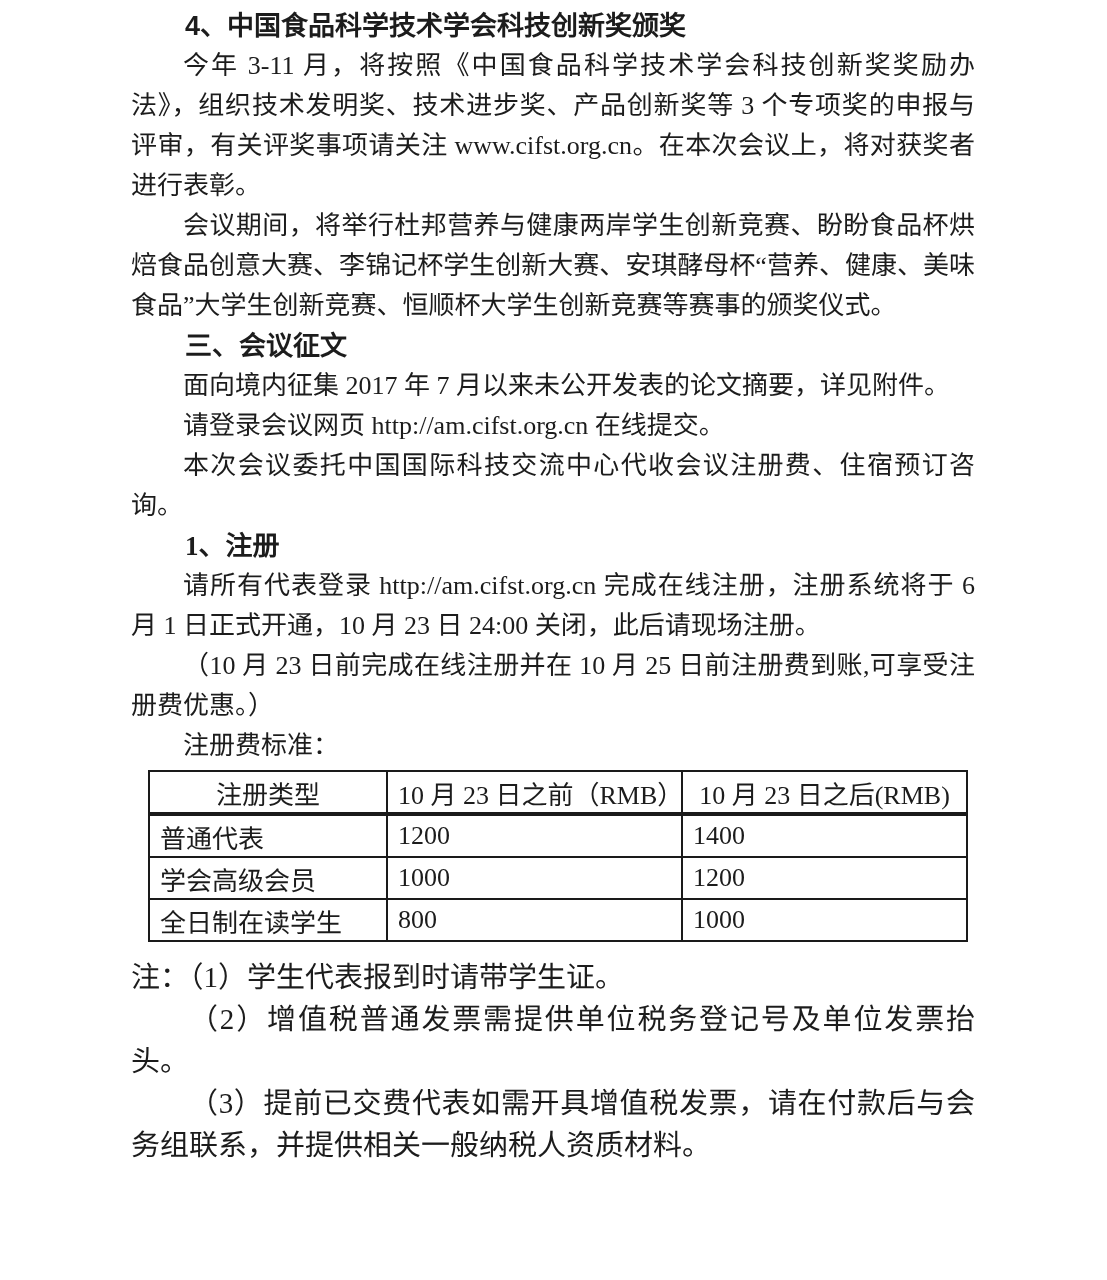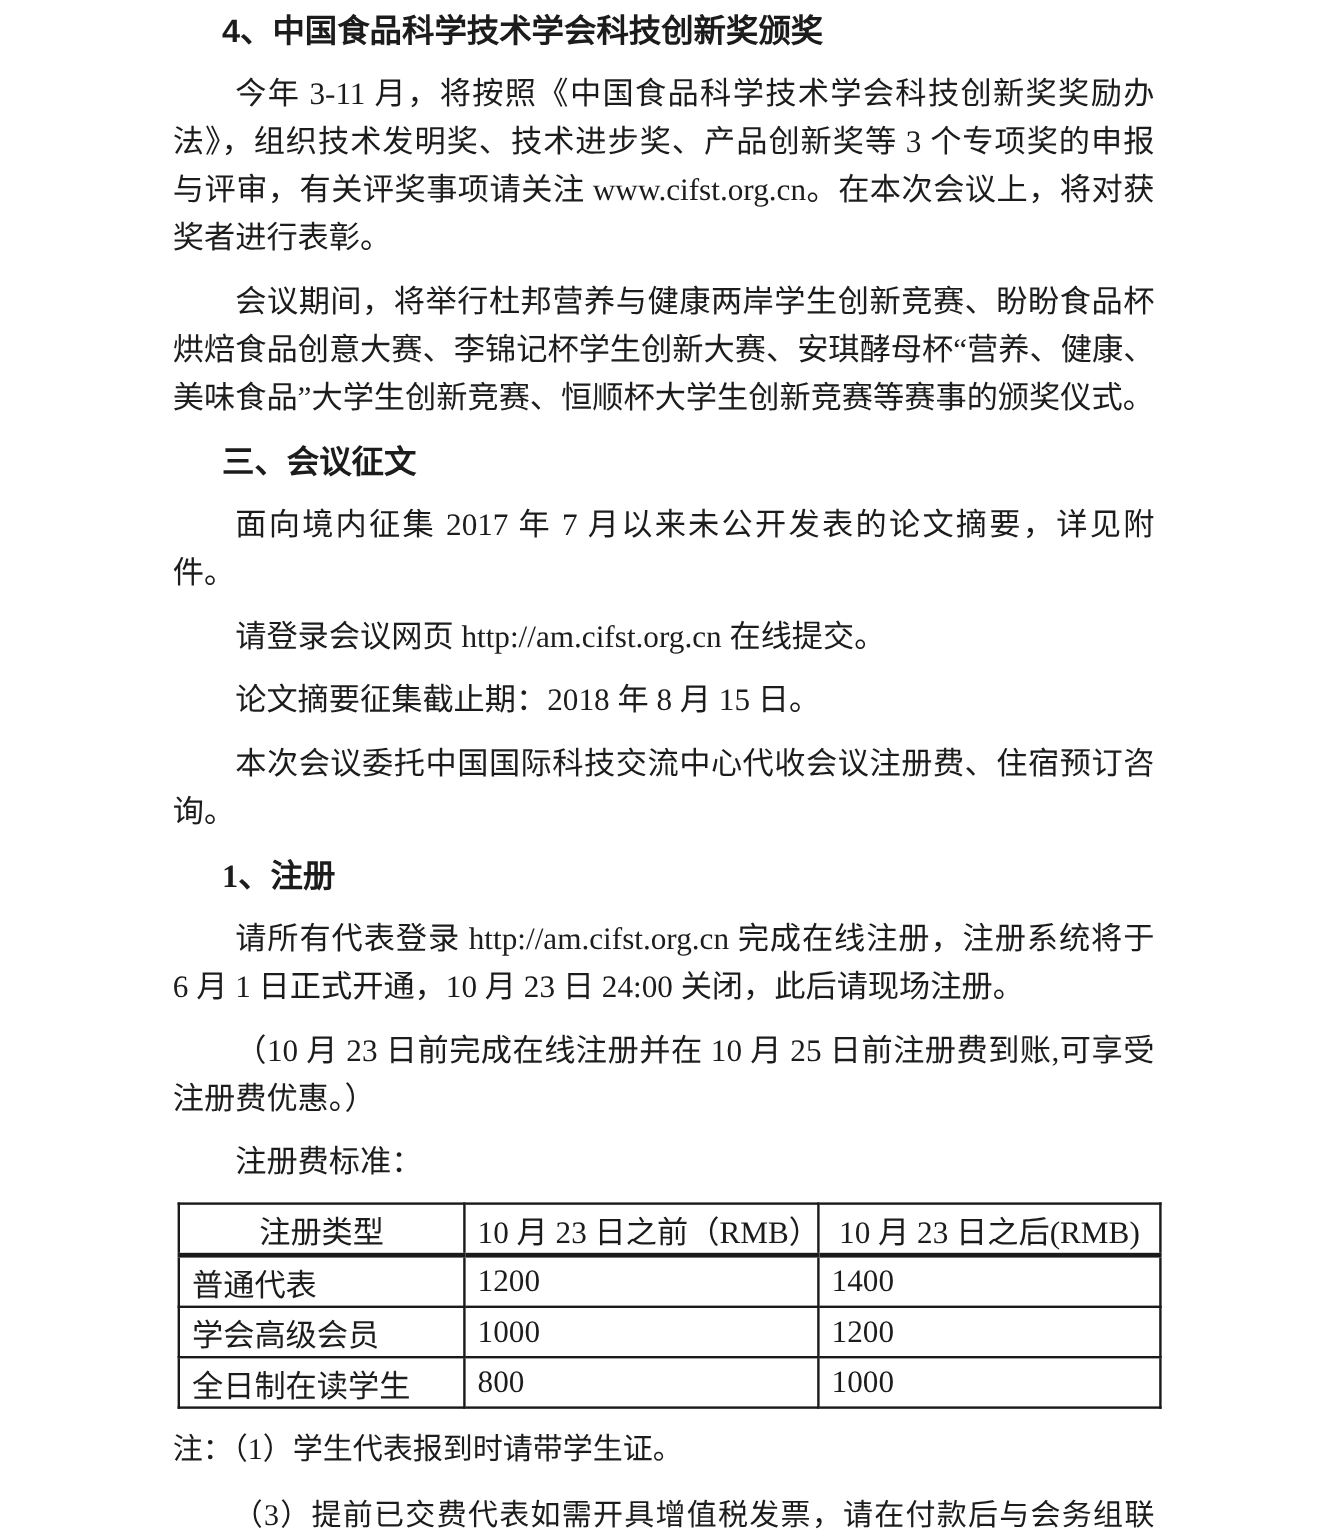--- a/index.html
+++ b/index.html
@@ -11,21 +11,21 @@
     width: 1107px;
     height: 1280px;
     overflow: hidden;
     color: #1c1c1c;
     font-family: "Liberation Serif", serif;
   }
   .page {
     padding: 6px 132px 0 131px; 
   }
   p {
-    margin: 13px;
+    margin: 0;
     font-size: 26px;
     line-height: 40px;
     text-align: justify;
     text-justify: inter-ideograph;
   }
   .indent { text-indent: 2em; }
   .no-indent { text-indent: 0; }
   .hei-heading {
     margin: 0;
     font-family: "Liberation Sans", sans-serif;
@@ -70,38 +70,37 @@
     height: 82px;
     vertical-align: top;
     padding-top: 6px;
     line-height: 40px;
   }
   col.c1 { width: 238px; }
   col.c2 { width: 295px; }
   col.c3 { width: 285px; }
   .notes { margin-top: 14px; }
   .notes p {
-    font-size: 25px;
+    font-size: 29px;
     line-height: 42px;
   }
 </style>
 </head>
 <body>
 
 <div class="page">
 
   <h3 class="hei-heading">4、中国食品科学技术学会科技创新奖颁奖</h3>
   <p class="indent">今年 3-11 月，将按照《中国食品科学技术学会科技创新奖奖励办法》，组织技术发明奖、技术进步奖、产品创新奖等 3 个专项奖的申报与评审，有关评奖事项请关注 www.cifst.org.cn。在本次会议上，将对获奖者进行表彰。</p>
 
   <p class="indent">会议期间，将举行杜邦营养与健康两岸学生创新竞赛、盼盼食品杯烘焙食品创意大赛、李锦记杯学生创新大赛、安琪酵母杯“营养、健康、美味食品”大学生创新竞赛、恒顺杯大学生创新竞赛等赛事的颁奖仪式。</p>
 
   <h2 class="hei-heading">三、会议征文</h2>
   <p class="indent">面向境内征集 2017 年 7 月以来未公开发表的论文摘要，详见附件。</p>
   <p class="indent">请登录会议网页 http://am.cifst.org.cn 在线提交。</p>
-  <p class="indent">论文摘要征集截止期：2018 年 8 月 15 日。</p>
 
   <p class="indent">本次会议委托中国国际科技交流中心代收会议注册费、住宿预订咨询。</p>
 
   <h3 class="serif-heading">1、注册</h3>
   <p class="indent">请所有代表登录 http://am.cifst.org.cn 完成在线注册，注册系统将于 6 月 1 日正式开通，10 月 23 日 24:00 关闭，此后请现场注册。</p>
   <p class="indent">（10 月 23 日前完成在线注册并在 10 月 25 日前注册费到账,可享受注册费优惠。）</p>
   <p class="indent">注册费标准：</p>
 
   <table class="fee-table">
     <colgroup>
@@ -130,16 +129,17 @@
       <tr>
         <td>全日制在读学生</td>
         <td>800</td>
         <td>1000</td>
       </tr>
     </tbody>
   </table>
 
   <div class="notes">
     <p class="no-indent">注：（1）学生代表报到时请带学生证。</p>
+    <p class="indent">（2）增值税普通发票需提供单位税务登记号及单位发票抬头。</p>
     <p class="indent">（3）提前已交费代表如需开具增值税发票，请在付款后与会务组联系，并提供相关一般纳税人资质材料。</p>
   </div>
 
 </div>
 
 </body></html>

